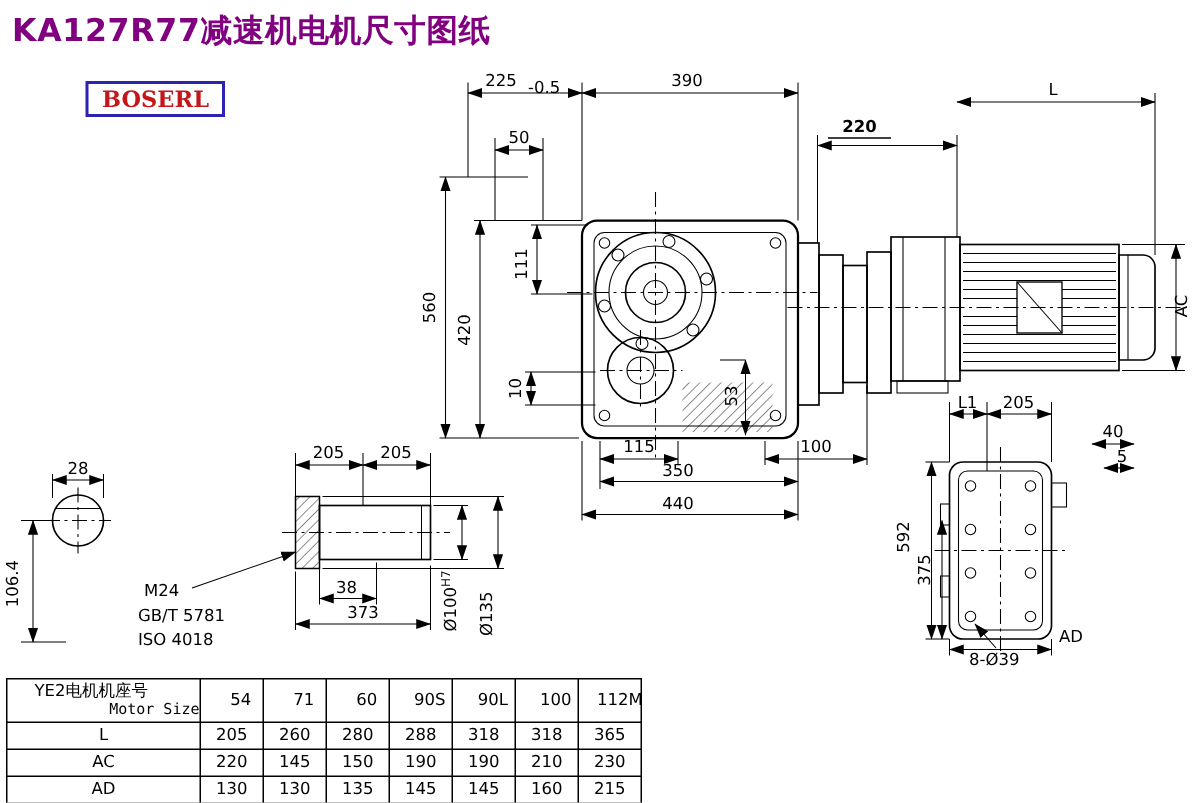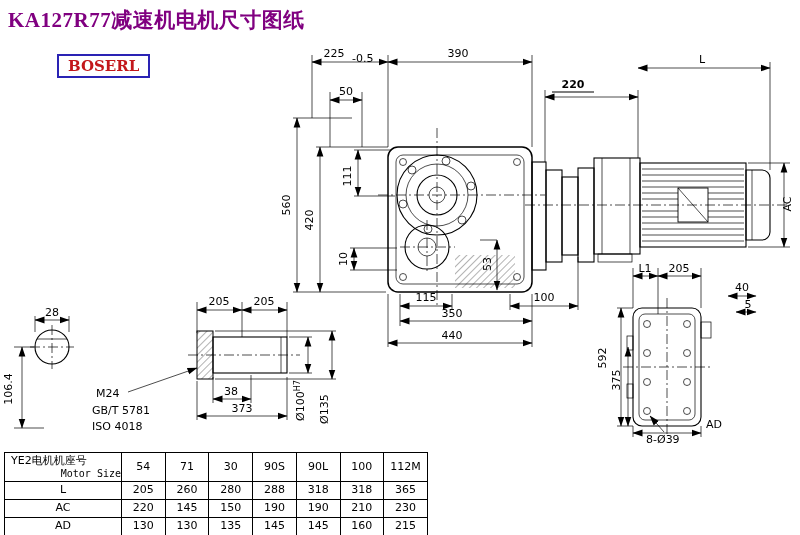--- a/index.html
+++ b/index.html
@@ -1,34 +1,34 @@
 <!DOCTYPE html>
 <html><head>
 <meta charset="utf-8">
 <style>
   html,body{margin:0;padding:0;background:#fff;}
   body{width:800px;height:535px;position:relative;overflow:hidden;
        font-family:"DejaVu Sans",sans-serif;color:#000;}
   .title{position:absolute;left:8px;top:6px;font-size:21px;font-weight:bold;
-         color:#800080;letter-spacing:0.5px;font-family:Liberation Serif, serif;}
+         color:#800080;letter-spacing:0.5px;}
   .brand{position:absolute;left:57px;top:54px;border:2px solid #2a23b4;
          color:#c3171b;font-weight:bold;font-size:15px;padding:1px 9px;
          font-family:"DejaVu Serif",serif;background:#fff;text-align:right;}
   .drawing{position:absolute;left:0;top:0;}
   svg text{font-family:"DejaVu Sans",sans-serif;font-size:11px;fill:#000;}
   .thin{stroke:#000;stroke-width:0.7;fill:none;}
   .med{stroke:#000;stroke-width:1.1;fill:none;}
   .thick{stroke:#000;stroke-width:1.5;fill:none;}
   .cl{stroke:#000;stroke-width:0.7;fill:none;stroke-dasharray:10 3 2 3;}
   .tablewrap{position:absolute;left:4px;top:452px;}
   table{border-collapse:collapse;table-layout:fixed;width:424px;}
   td,th{border:1px solid #000;font-size:11px;font-weight:normal;
         text-align:center;padding:1px 0;height:15px;line-height:1.15;}
   th.first,td.first{width:116px;}
-  th{height:26px;}
+  th{height:26px;padding-left:12px;}
   .cnhdr{display:block;text-align:left;padding-left:6px;font-size:11px;}
   .enhdr{display:block;text-align:right;padding-left:10px;
          font-family:"DejaVu Sans Mono",monospace;font-size:10px;}
 </style>
 </head>
 <body>
 
 <div class="title">KA127R77减速机电机尺寸图纸</div>
 <div class="brand">BOSERL</div>
 
@@ -265,21 +265,21 @@
 <div class="tablewrap">
   <table>
     <tbody>
         <tr>
       <th class="first">
         <span class="cnhdr">YE2电机机座号</span>
         <span class="enhdr">Motor Size</span>
       </th>
       <th>54</th>
       <th>71</th>
-      <th>30</th>
+      <th>60</th>
       <th>90S</th>
       <th>90L</th>
       <th>100</th>
       <th>112M</th>
     </tr>
     <tr>
       <td class="first">L</td>
       <td>205</td>
       <td>260</td>
       <td>280</td>

